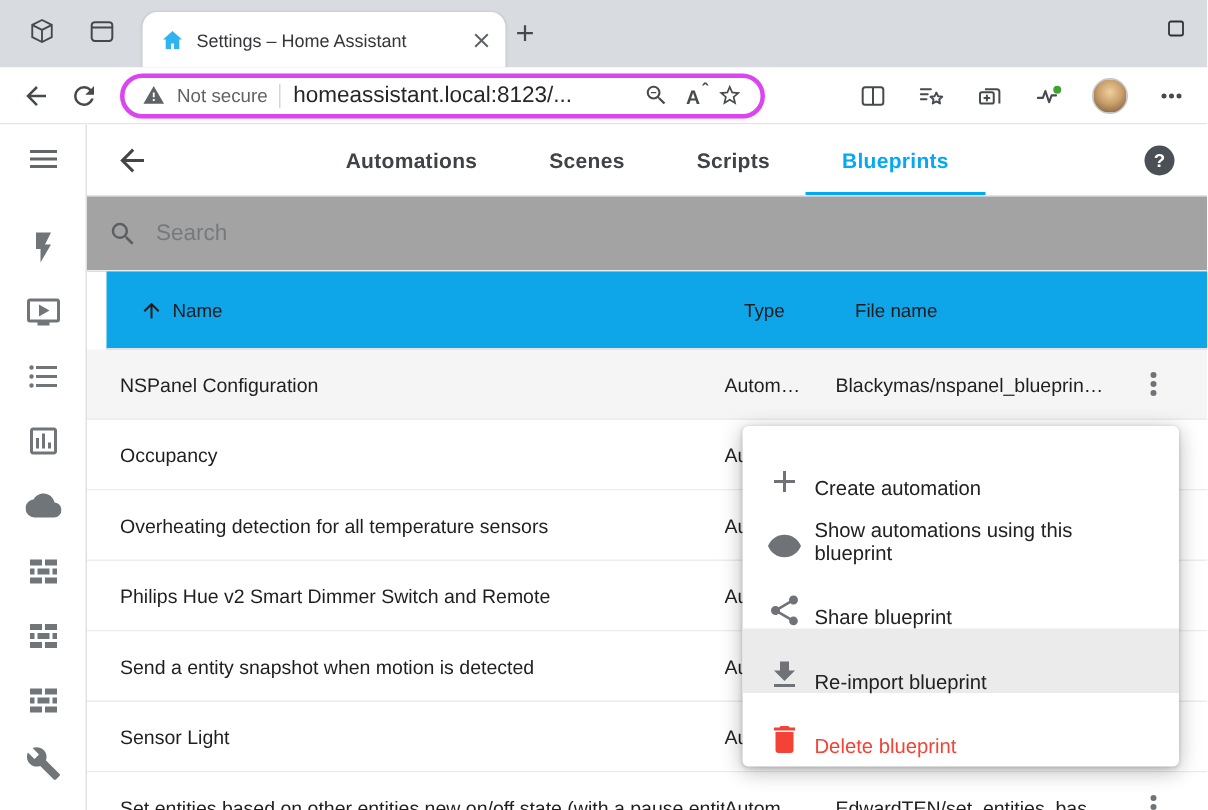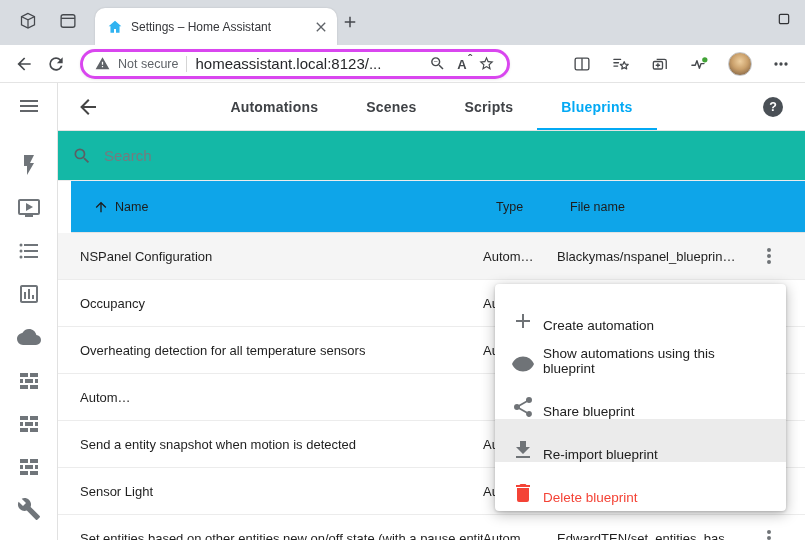--- a/index.html
+++ b/index.html
@@ -45,21 +45,21 @@
 
   .ha-header{position:absolute;top:0;left:0;right:0;height:48px;border-bottom:1px solid #e3e3e3;background:#fff}
   .ha-back{position:absolute;left:18px;top:12px;width:24px;height:24px;color:#454545}
   .ha-tabs{position:absolute;inset:0;display:flex;justify-content:center}
   .ha-tab{padding:0 24px;display:flex;align-items:center;font-size:14px;font-weight:700;color:#3f4246;position:relative;letter-spacing:.2px}
   .ha-tab.active{color:var(--primary,#03a9f4)}
   .ha-tab.active::after{content:"";position:absolute;left:0;right:0;bottom:0;height:2px;background:var(--primary,#03a9f4)}
   .ha-help{position:absolute;right:22px;top:14px;width:20px;height:20px;border-radius:50%;background:#4a5056;color:#fff;font-size:12.5px;font-weight:700;text-align:center;line-height:20px}
   .ha-help::after{content:"?"}
 
-  .search-row{position:absolute;top:48px;left:0;right:0;height:50px;border-bottom:1px solid #ececec;display:flex;align-items:center;padding:0 16px 0 14px;gap:12px;background:#14b8a6}
+  .search-row{position:absolute;top:48px;left:0;right:0;height:50px;border-bottom:1px solid #ececec;display:flex;align-items:center;padding:0 16px 0 14px;gap:12px;background:#a3a3a3}
   .search-ic{width:20px;height:20px;color:#5b5f63;flex:none}
   .search-input{border:none;outline:none;font-size:15px;color:#212121;flex:1;background:transparent;font-family:inherit}
   .search-input::placeholder{color:#767a7e}
 
   .thead{position:absolute;top:98px;height:52px;left:13px;right:0;display:grid;grid-template-columns:403px 74px 1fr 40px;align-items:center;padding:0 16px 0 22px;border-bottom:1px solid #e3e3e3;font-size:12.5px;font-weight:400;color:#1d1d1d;background:#0ea5e9}
   .th-name{display:flex;align-items:center;gap:6px}
   .sort-ic{width:16px;height:16px;color:#1d1d1d;flex:none}
   .tbody{position:absolute;top:150px;left:0;right:0;height:400px}
   .trow{height:47px;display:grid;grid-template-columns:403px 74px 1fr 40px;align-items:center;padding:0 16px 0 22px;border-bottom:1px solid #ececec;font-size:13px;color:#1f1f1f;background:#fff}
   .trow.selected{background:#f5f5f5}
@@ -311,20 +311,21 @@
     <div class="c">Overheating detection for all temperature sensors</div>
     <div class="c">Autom…</div>
     <div class="c"></div>
     <span class="kebab">
               <svg viewBox="0 0 24 24" aria-hidden="true">
                 <path d="M12,16A2,2 0 0,1 14,18A2,2 0 0,1 12,20A2,2 0 0,1 10,18A2,2 0 0,1 12,16M12,10A2,2 0 0,1 14,12A2,2 0 0,1 12,14A2,2 0 0,1 10,12A2,2 0 0,1 12,10M12,4A2,2 0 0,1 14,6A2,2 0 0,1 12,8A2,2 0 0,1 10,6A2,2 0 0,1 12,4Z" fill="currentColor"></path>
               </svg>
             </span>
   </div>
           <div class="trow">
+    <div class="c">Philips Hue v2 Smart Dimmer Switch and Remote</div>
     <div class="c">Autom…</div>
     <div class="c"></div>
     <span class="kebab">
               <svg viewBox="0 0 24 24" aria-hidden="true">
                 <path d="M12,16A2,2 0 0,1 14,18A2,2 0 0,1 12,20A2,2 0 0,1 10,18A2,2 0 0,1 12,16M12,10A2,2 0 0,1 14,12A2,2 0 0,1 12,14A2,2 0 0,1 10,12A2,2 0 0,1 12,10M12,4A2,2 0 0,1 14,6A2,2 0 0,1 12,8A2,2 0 0,1 10,6A2,2 0 0,1 12,4Z" fill="currentColor"></path>
               </svg>
             </span>
   </div>
           <div class="trow">
     <div class="c">Send a entity snapshot when motion is detected</div>

